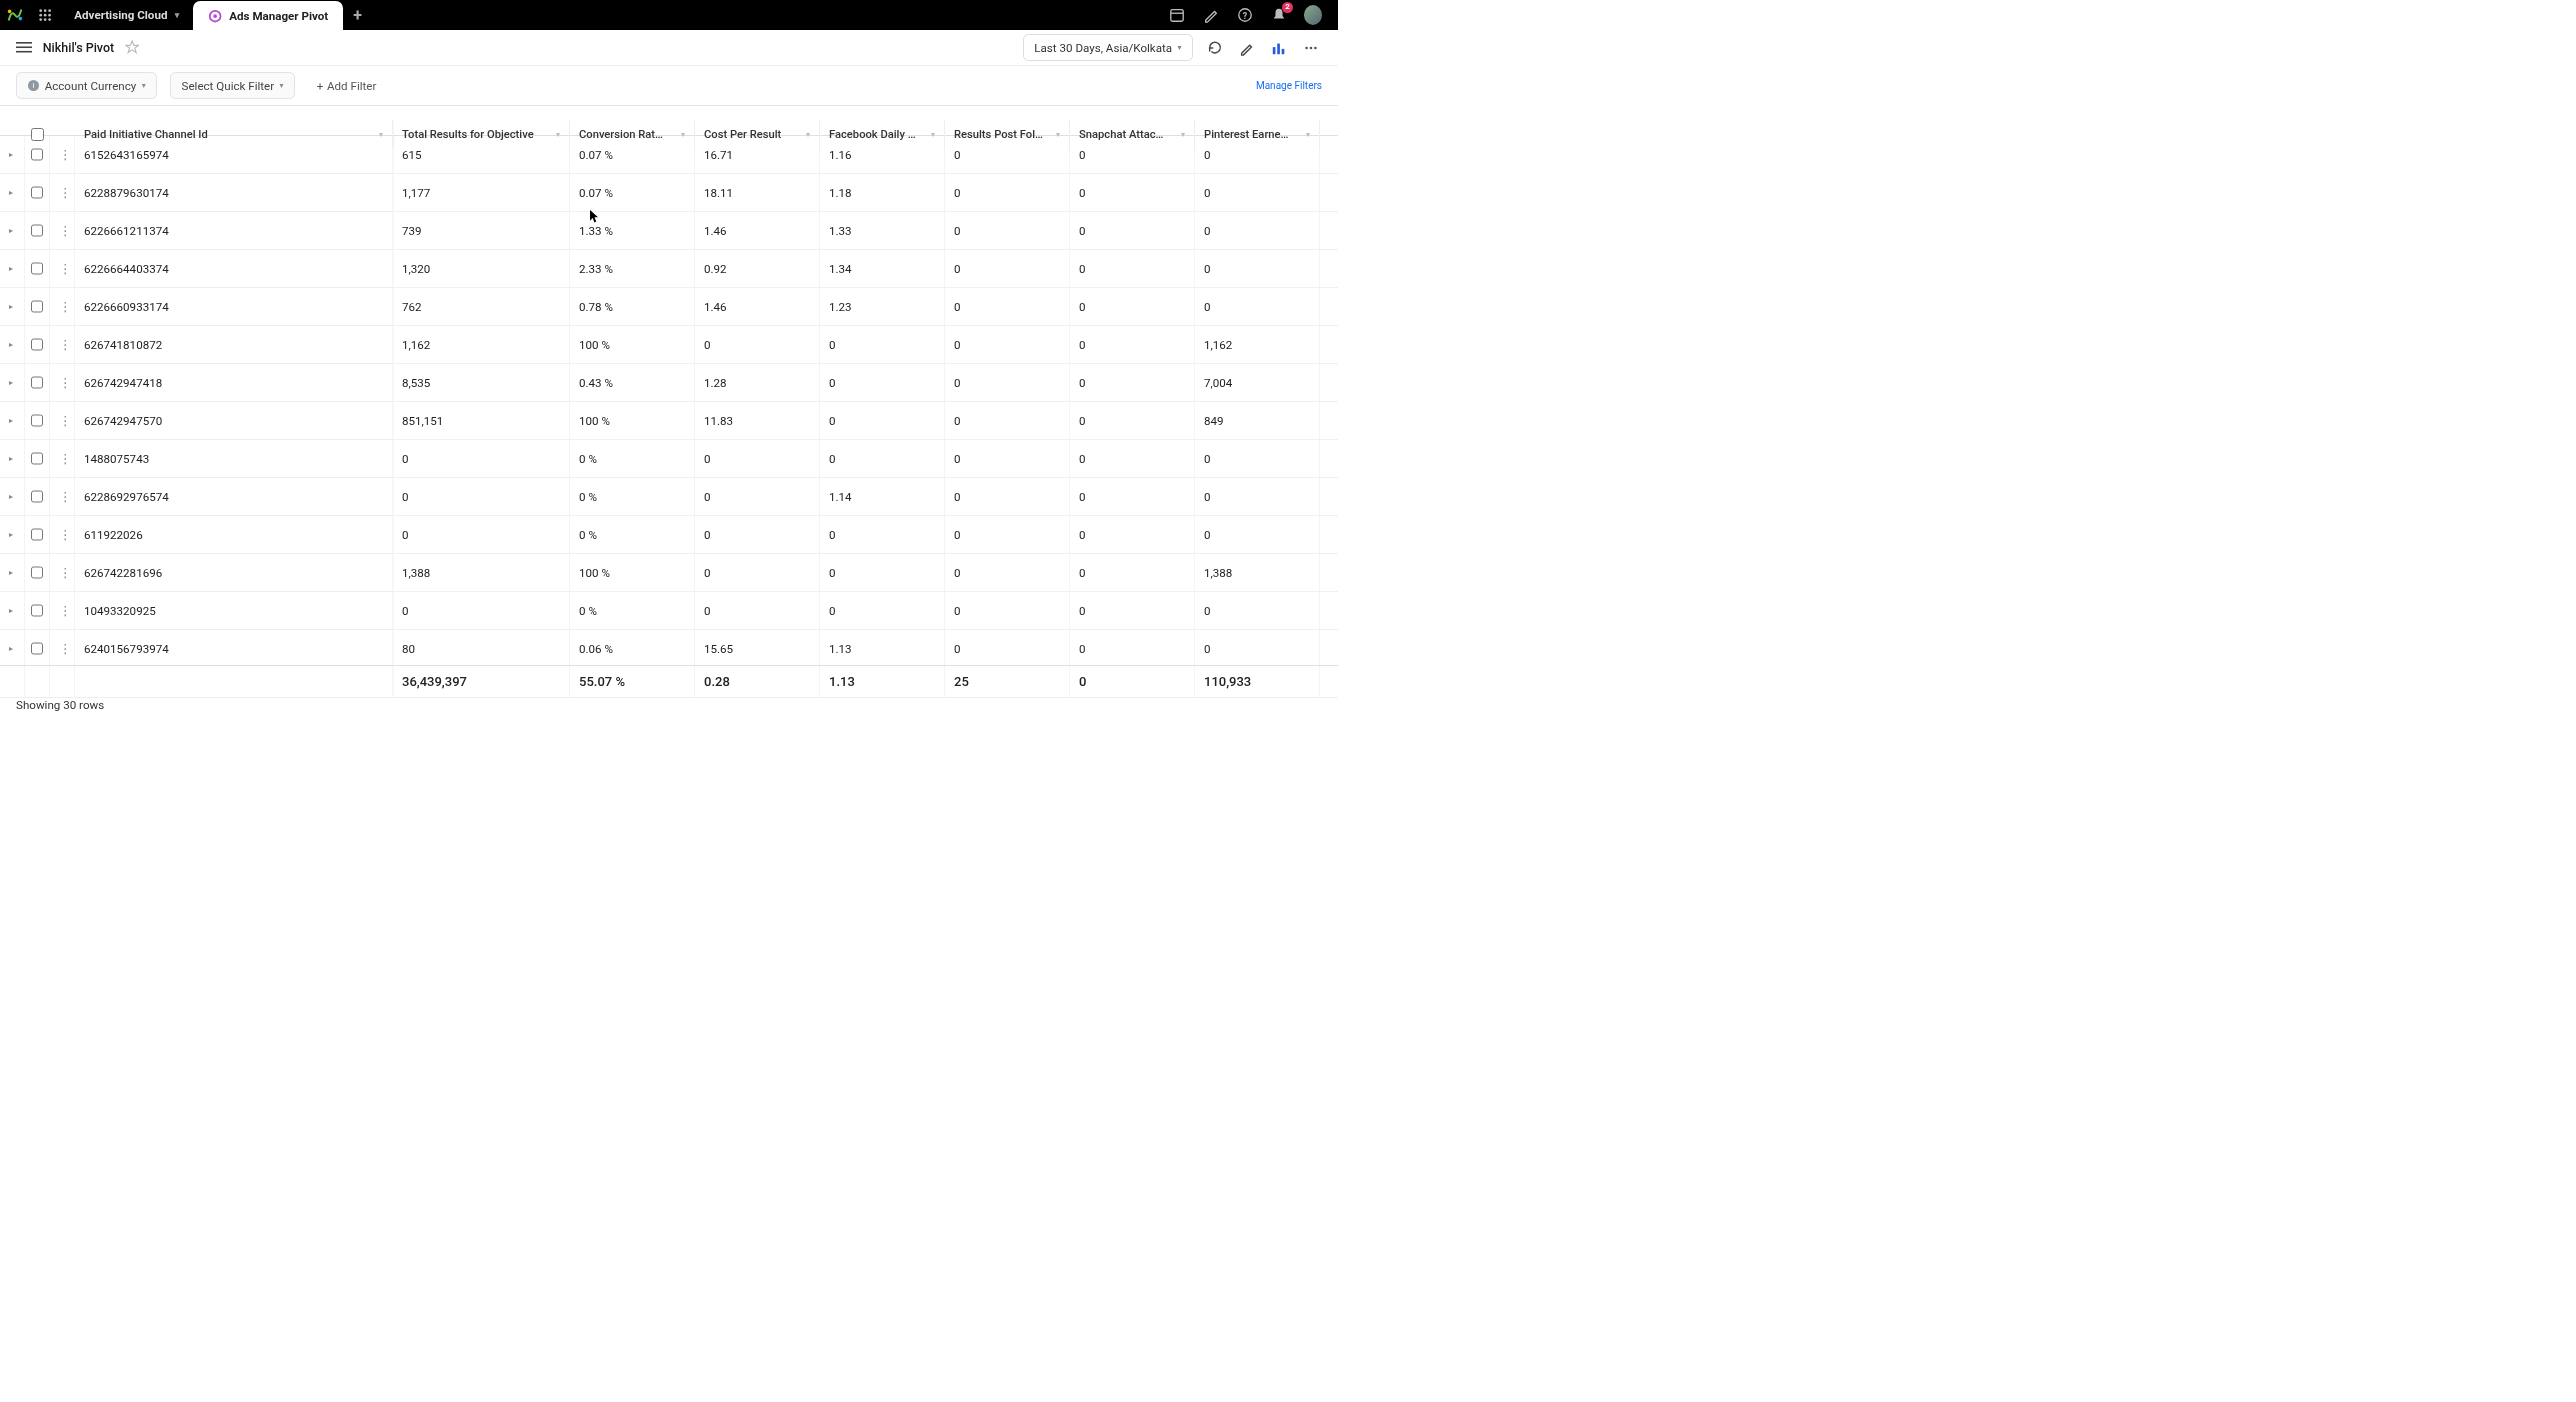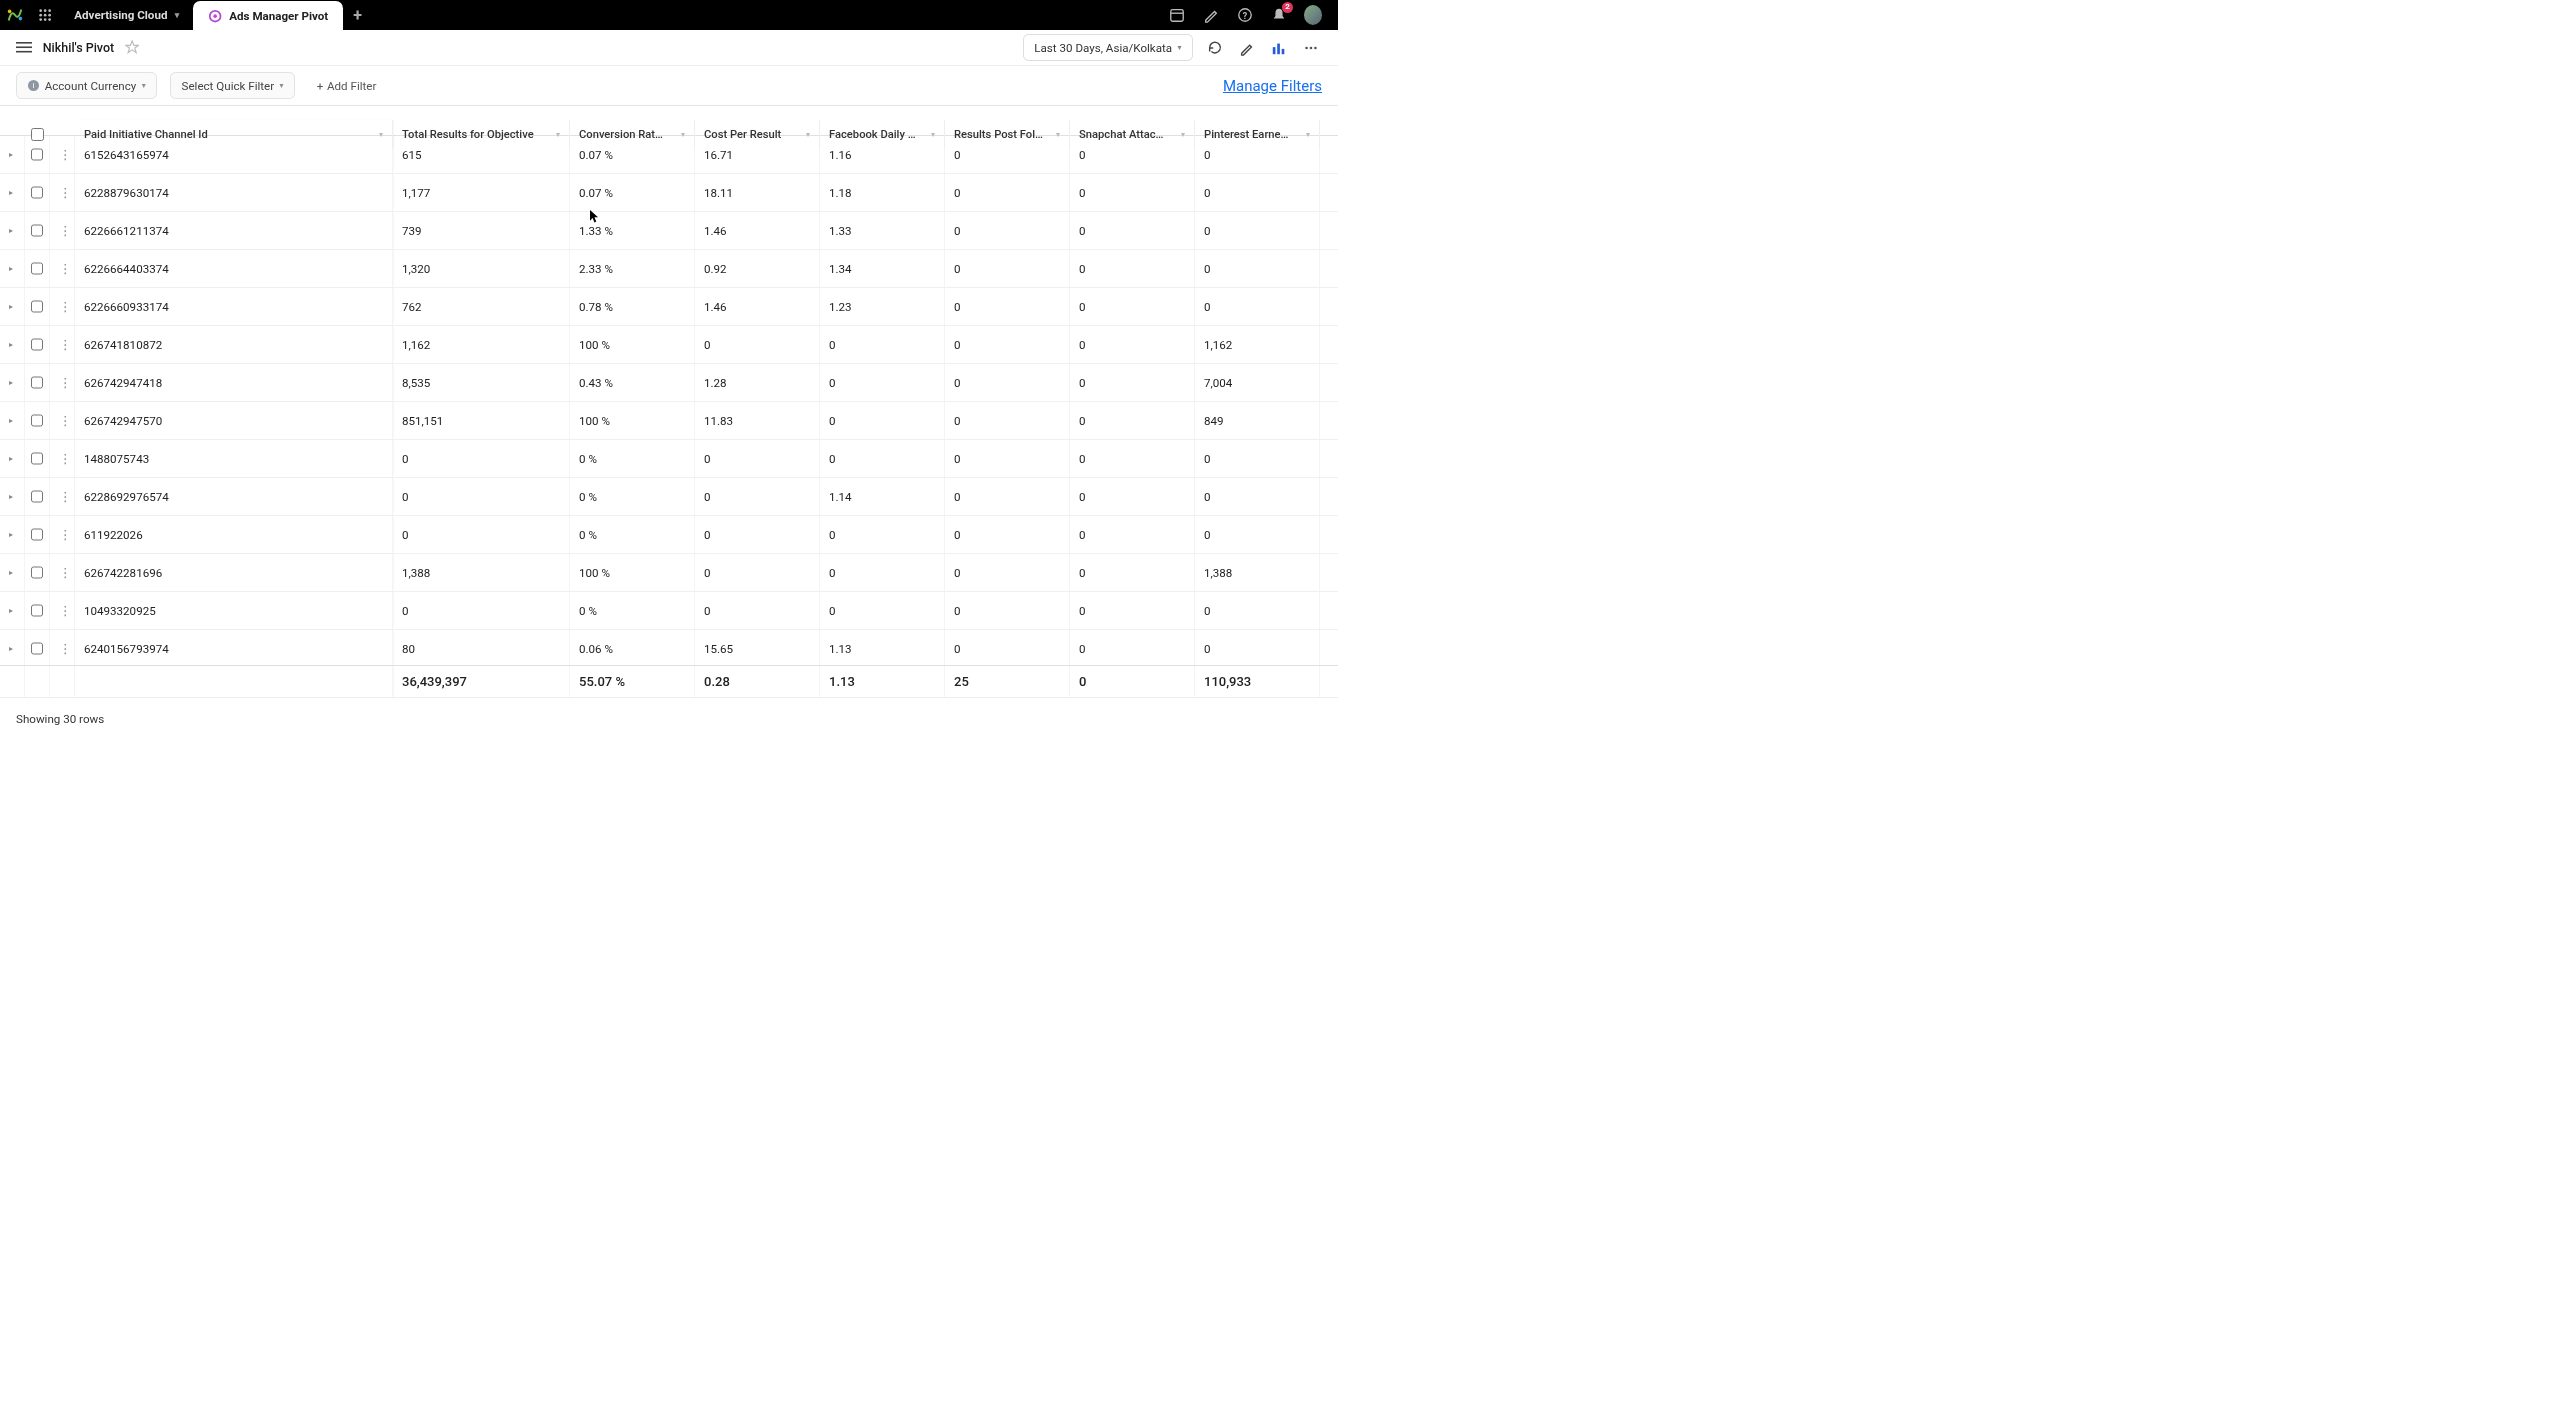--- a/index.html
+++ b/index.html
@@ -68,21 +68,21 @@
   height: 39px; display:flex; align-items:center; padding:0 16px; gap:12.5px;
 }
 .filter-chip {
   border:0.9px solid #e2e2e2; border-radius:5.4px; padding:5.4px 10.7px;
   display:flex; align-items:center; gap:5.4px; font-size:11.6px; color:#444; cursor:pointer;
   background:#fafafa;
 }
 .filter-chip .info { width:11.6px;height:11.6px;border-radius:50%;background:#8f97a3;color:#fff;font-size:8px;display:flex;align-items:center;justify-content:center; }
 .add-filter { color:#555; font-size:11.6px; display:flex; align-items:center; gap:3.6px; cursor:pointer; padding:5.4px 9px;}
 .filterbar .spacer{flex:1;}
-.manage-filters { color:#1670f0; font-size:15px; cursor:pointer;text-decoration:underline; }
+.manage-filters { color:#1670f0; font-size:10px; cursor:pointer; }
 
 
 .table-wrap { position:relative; height: calc(726px - 30px - 36px - 39px - 29px); overflow:hidden; border-top:0.9px solid #e5e5e5;}
 .thead, .trow, .tfoot {
   display:grid;
   grid-template-columns: 25px 25px 25px 318px 177px 125px 125px 125px 125px 125px 125px;
   align-items:center;
 }
 .thead {
   height:30px; background:#fff; border-bottom:0.9px solid #e0e0e0;
@@ -96,21 +96,21 @@
 .trow { height:38px; border-bottom:0.9px solid #f0f0f0; }
 .td { padding:0 9px; font-size:11.6px; color:#222; border-right:0.9px solid #f4f4f4; height:100%; display:flex; align-items:center; white-space:nowrap; overflow:hidden;}
 .expand { color:#888; font-size:8px; cursor:pointer; text-align:center;}
 .chk { display:flex;align-items:center;justify-content:center; }
 .chk input { width:12.5px;height:12.5px; cursor:pointer;}
 .rowmenu { color:#888; cursor:pointer; text-align:center; font-size:12.5px;}
 .tfoot { height:32px; border-top:0.9px solid #e0e0e0; background:#fff; font-weight:500; }
 .tfoot .td { font-size:13px; }
 
 
-.statusbar { height:29px; border-top:0.9px solid #eee; display:flex; align-items:flex-end; padding:0 16px; font-size:11.6px; color:#333;}
+.statusbar { height:29px; border-top:0.9px solid #eee; display:flex; align-items:flex-start; padding:0 16px; font-size:11.6px; color:#333;}
 
 .chevdown{font-size:8px;opacity:0.6;}
 
 
 .cursor-pointer {
   position:absolute; top: 104px; left: 590px; width:10.7px; height:14.3px; pointer-events:none;
 }
 
 svg { display:block; }
 </style>

